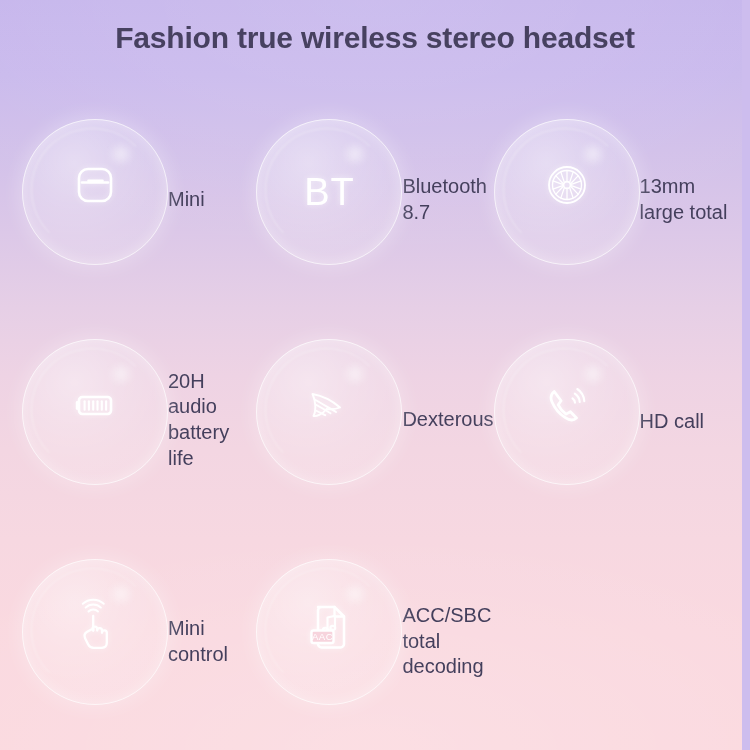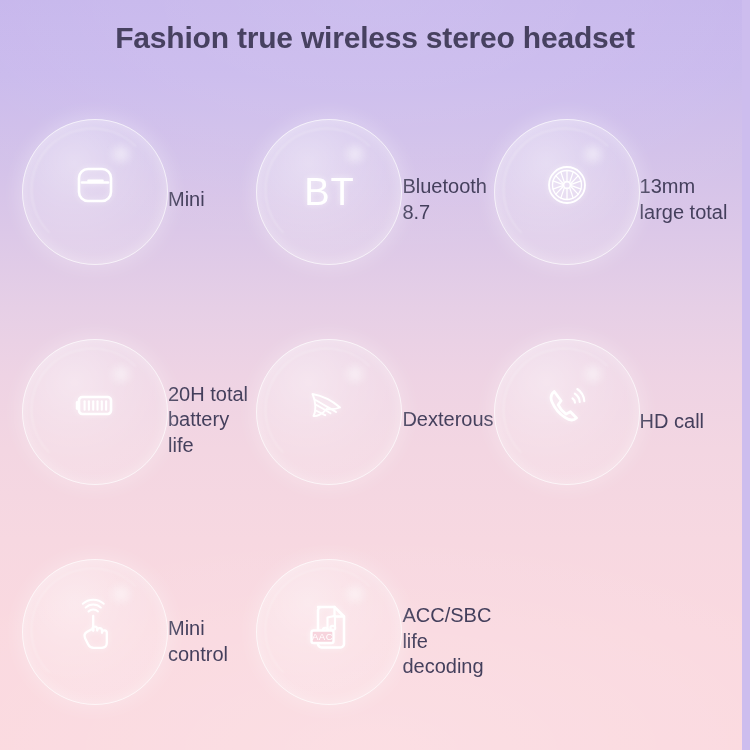--- a/index.html
+++ b/index.html
@@ -229,21 +229,21 @@
               <path d="M14.6 19.2 v8.6"></path>
               <path d="M18.9 19.2 v8.6"></path>
               <path d="M23.2 19.2 v8.6"></path>
               <path d="M27.5 19.2 v8.6"></path>
               <path d="M31.8 19.2 v8.6"></path>
               <path d="M36.1 19.2 v8.6"></path>
             </g>
           </svg>
         </div>
       </div>
-      <div class="label">20H total battery life</div>
+      <div class="label">20H audio battery life</div>
     </div>
 
     <div class="cell r2">
       <div class="bubble">
         <div class="specular"></div>
         <div class="icon-wrap">
           <svg width="52" height="46" viewBox="0 0 52 46" fill="none" stroke="#ffffff" stroke-width="1.9" stroke-linecap="round" stroke-linejoin="round">
             <path d="M9.5 12 C18 13.5 29 18.5 37 25.5 C33.5 27 28 27.5 23.5 27 C19 33 13 34.5 10.5 34 C13.5 29 12.5 18 9.5 12 Z"></path>
             <path d="M11.5 17.5 C17 20.5 26 26 33 30"></path>
             <path d="M13.5 23 C18 25.5 23 28.5 27.5 31.2"></path>
@@ -293,17 +293,17 @@
             <path d="M12 5 h16.5 L38 14.5 V42 a3.5 3.5 0 0 1 -3.5 3.5 h-19 A3.5 3.5 0 0 1 12 42 V8.5 A3.5 3.5 0 0 1 15.5 5 Z" stroke-width="2.5"></path>
             <path d="M28.5 5 v9.5 H38" stroke-width="2.3"></path>
             <path d="M21.5 27.5 V15.5 l7.5 -1.8 v11.6" stroke-width="2.1"></path>
             <ellipse cx="19.3" cy="27.8" rx="2.4" ry="2" stroke-width="2.1"></ellipse>
             <ellipse cx="26.8" cy="25.9" rx="2.4" ry="2" stroke-width="2.1"></ellipse>
             <rect x="5.5" y="28.5" width="22" height="12.5" rx="2" fill="#f7d4dd" stroke="#ffffff" stroke-width="2.4"></rect>
             <text x="16.5" y="38.2" font-family="'Liberation Sans', sans-serif" font-size="9.6" fill="#ffffff" stroke="none" text-anchor="middle" letter-spacing="0.4">AAC</text>
           </svg>
         </div>
       </div>
-      <div class="label">ACC/SBC life decoding</div>
+      <div class="label">ACC/SBC total decoding</div>
     </div>
 
   </div>
 </div>
 
 </body></html>

